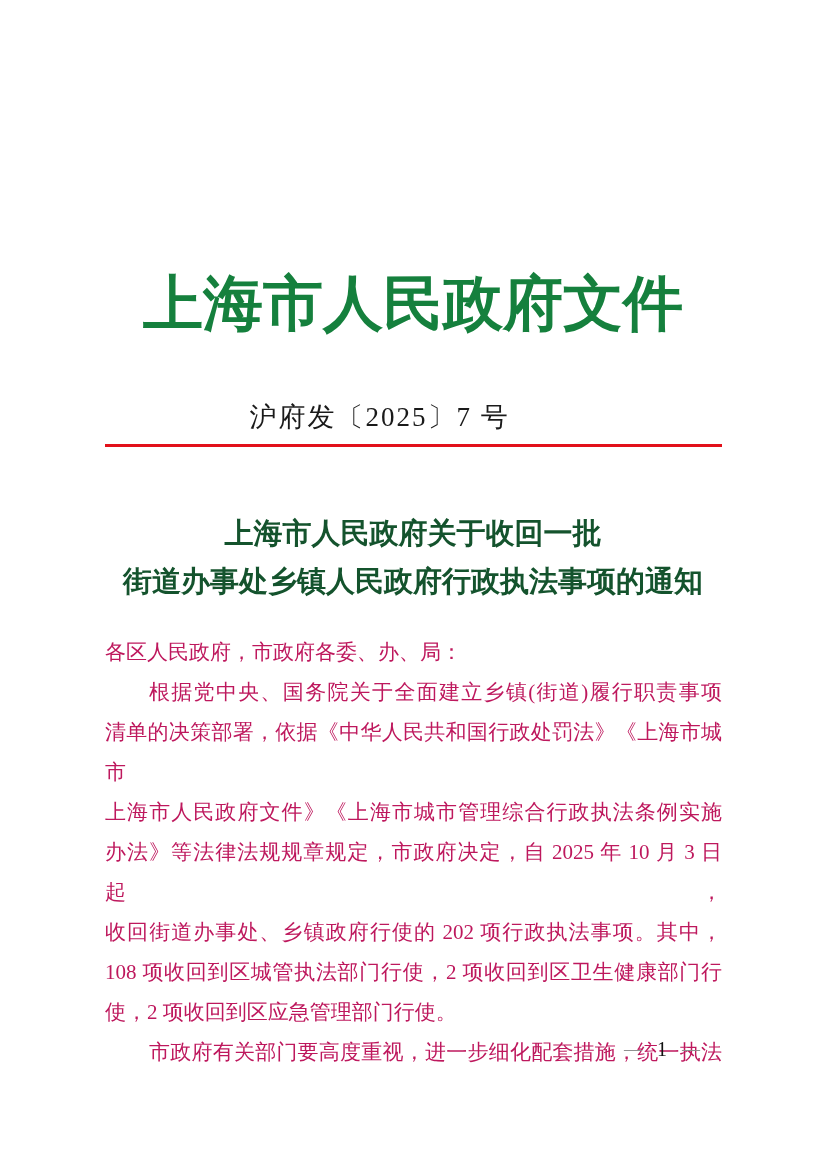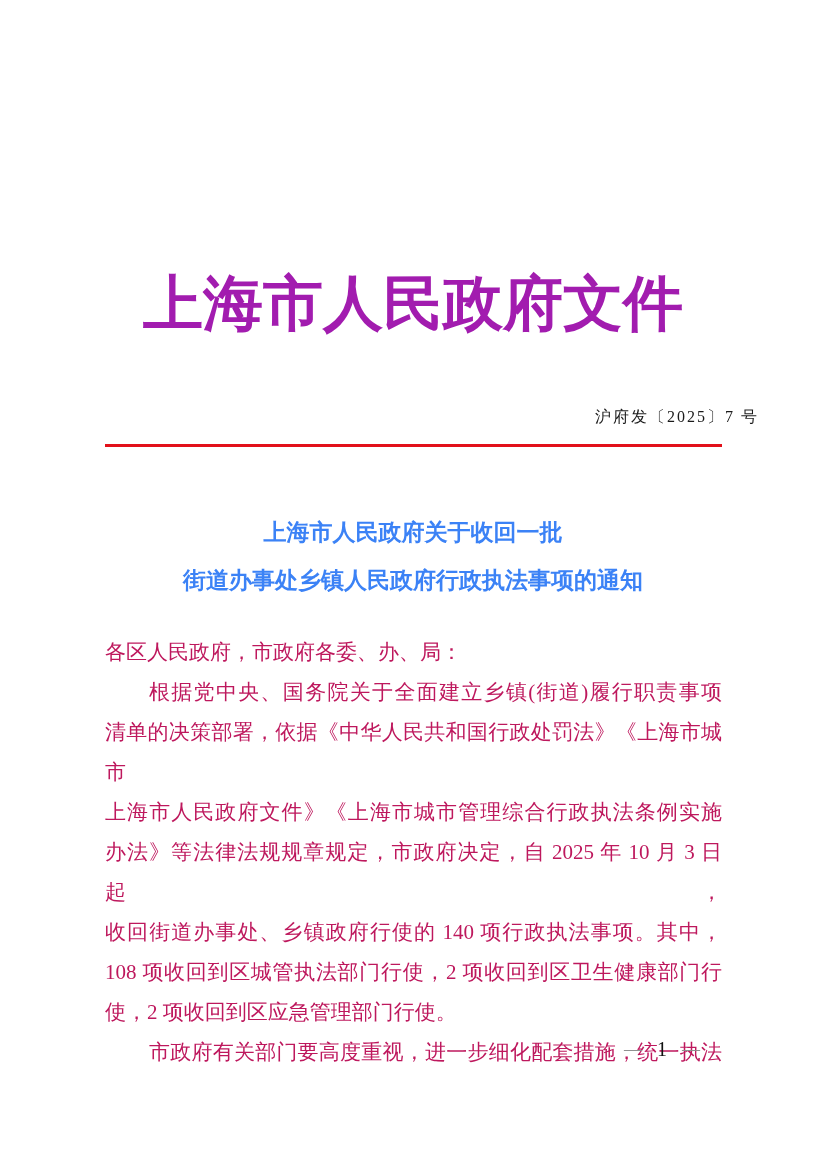--- a/index.html
+++ b/index.html
@@ -20,54 +20,54 @@
   .masthead-title {
     position: absolute;
     top: 272px;
     left: 0;
     width: 826px;
     text-align: center;
     font-size: 60px;
     line-height: 64px;
     font-weight: 700;
     letter-spacing: 0px;
-    color: #a21caf;
+    color: #15803d;
     white-space: nowrap;
   }
   .doc-number {
     position: absolute;
     top: 403px;
     left: 0;
     width: 759px;
-    text-align: right;
-    font-size: 16px;
+    text-align: center;
+    font-size: 27px;
     line-height: 28px;
     letter-spacing: 2px;
     color: #1a1a1a;
     white-space: nowrap;
   }
   .red-rule {
     position: absolute;
     top: 444px;
     left: 105px;
     width: 617px;
     height: 3px;
     background: #e2101a;
   }
   
   .doc-title {
     position: absolute;
     top: 509px;
     left: 0;
     width: 826px;
     text-align: center;
-    font-size: 23px;
+    font-size: 29px;
     line-height: 48px;
     font-weight: 700;
-    color: #3b82f6;
+    color: #14532d;
     white-space: nowrap;
   }
   
   .body-text {
     position: absolute;
     top: 632px;
     left: 105px;
     width: 617px;
     font-size: 21px;
     line-height: 40px;
@@ -120,21 +120,21 @@
     <div>街道办事处乡镇人民政府行政执法事项的通知</div>
   </div>
 
   <div class="body-text">
     <div class="bline no-just">各区人民政府，市政府各委、办、局：</div>
 
     <div class="bline indent">根据党中央、国务院关于全面建立乡镇(街道)履行职责事项</div>
     <div class="bline">清单的决策部署，依据《中华人民共和国行政处罚法》《上海市城市</div>
     <div class="bline">上海市人民政府文件》《上海市城市管理综合行政执法条例实施</div>
     <div class="bline">办法》等法律法规规章规定，市政府决定，自 2025 年 10 月 3 日起，</div>
-    <div class="bline">收回街道办事处、乡镇政府行使的 140 项行政执法事项。其中，</div>
+    <div class="bline">收回街道办事处、乡镇政府行使的 202 项行政执法事项。其中，</div>
     <div class="bline">108 项收回到区城管执法部门行使，2 项收回到区卫生健康部门行</div>
     <div class="bline no-just">使，2 项收回到区应急管理部门行使。</div>
 
     <div class="bline indent">市政府有关部门要高度重视，进一步细化配套措施，统一执法</div>
   </div>
 
   <div class="page-number">
     <span class="dash">—</span>
     <span class="num">1</span>
     <span class="dash">—</span>

